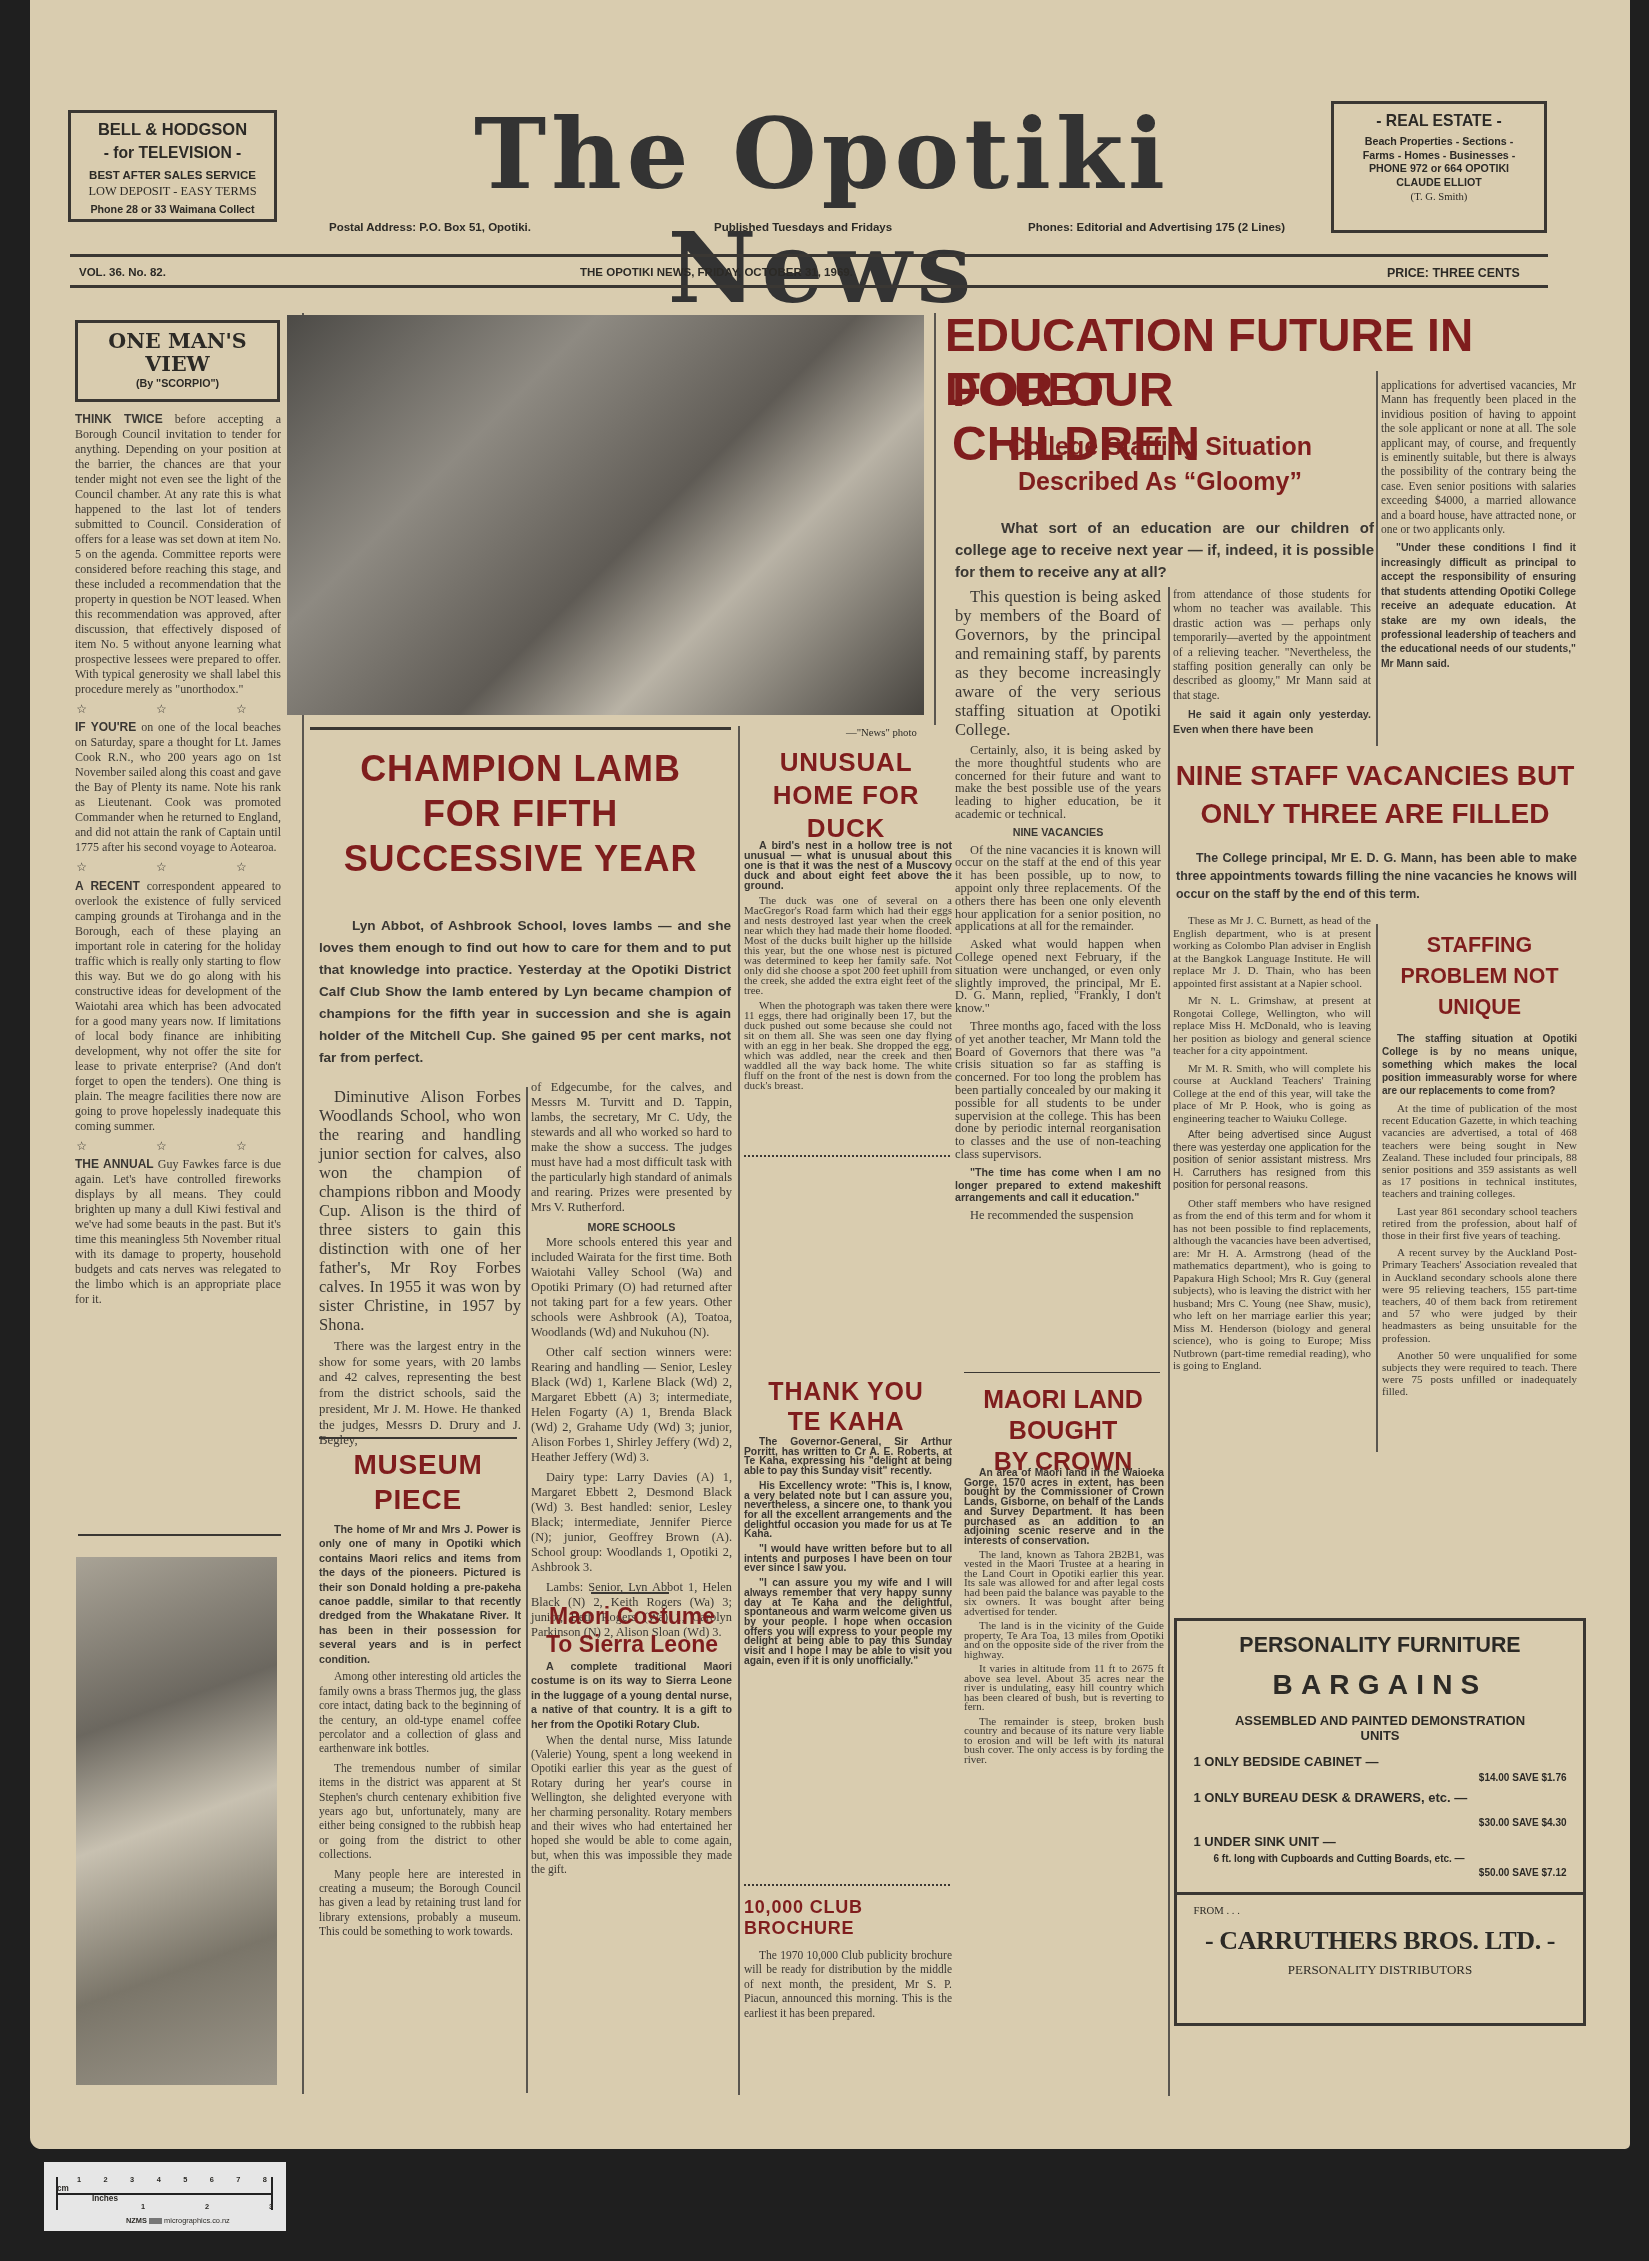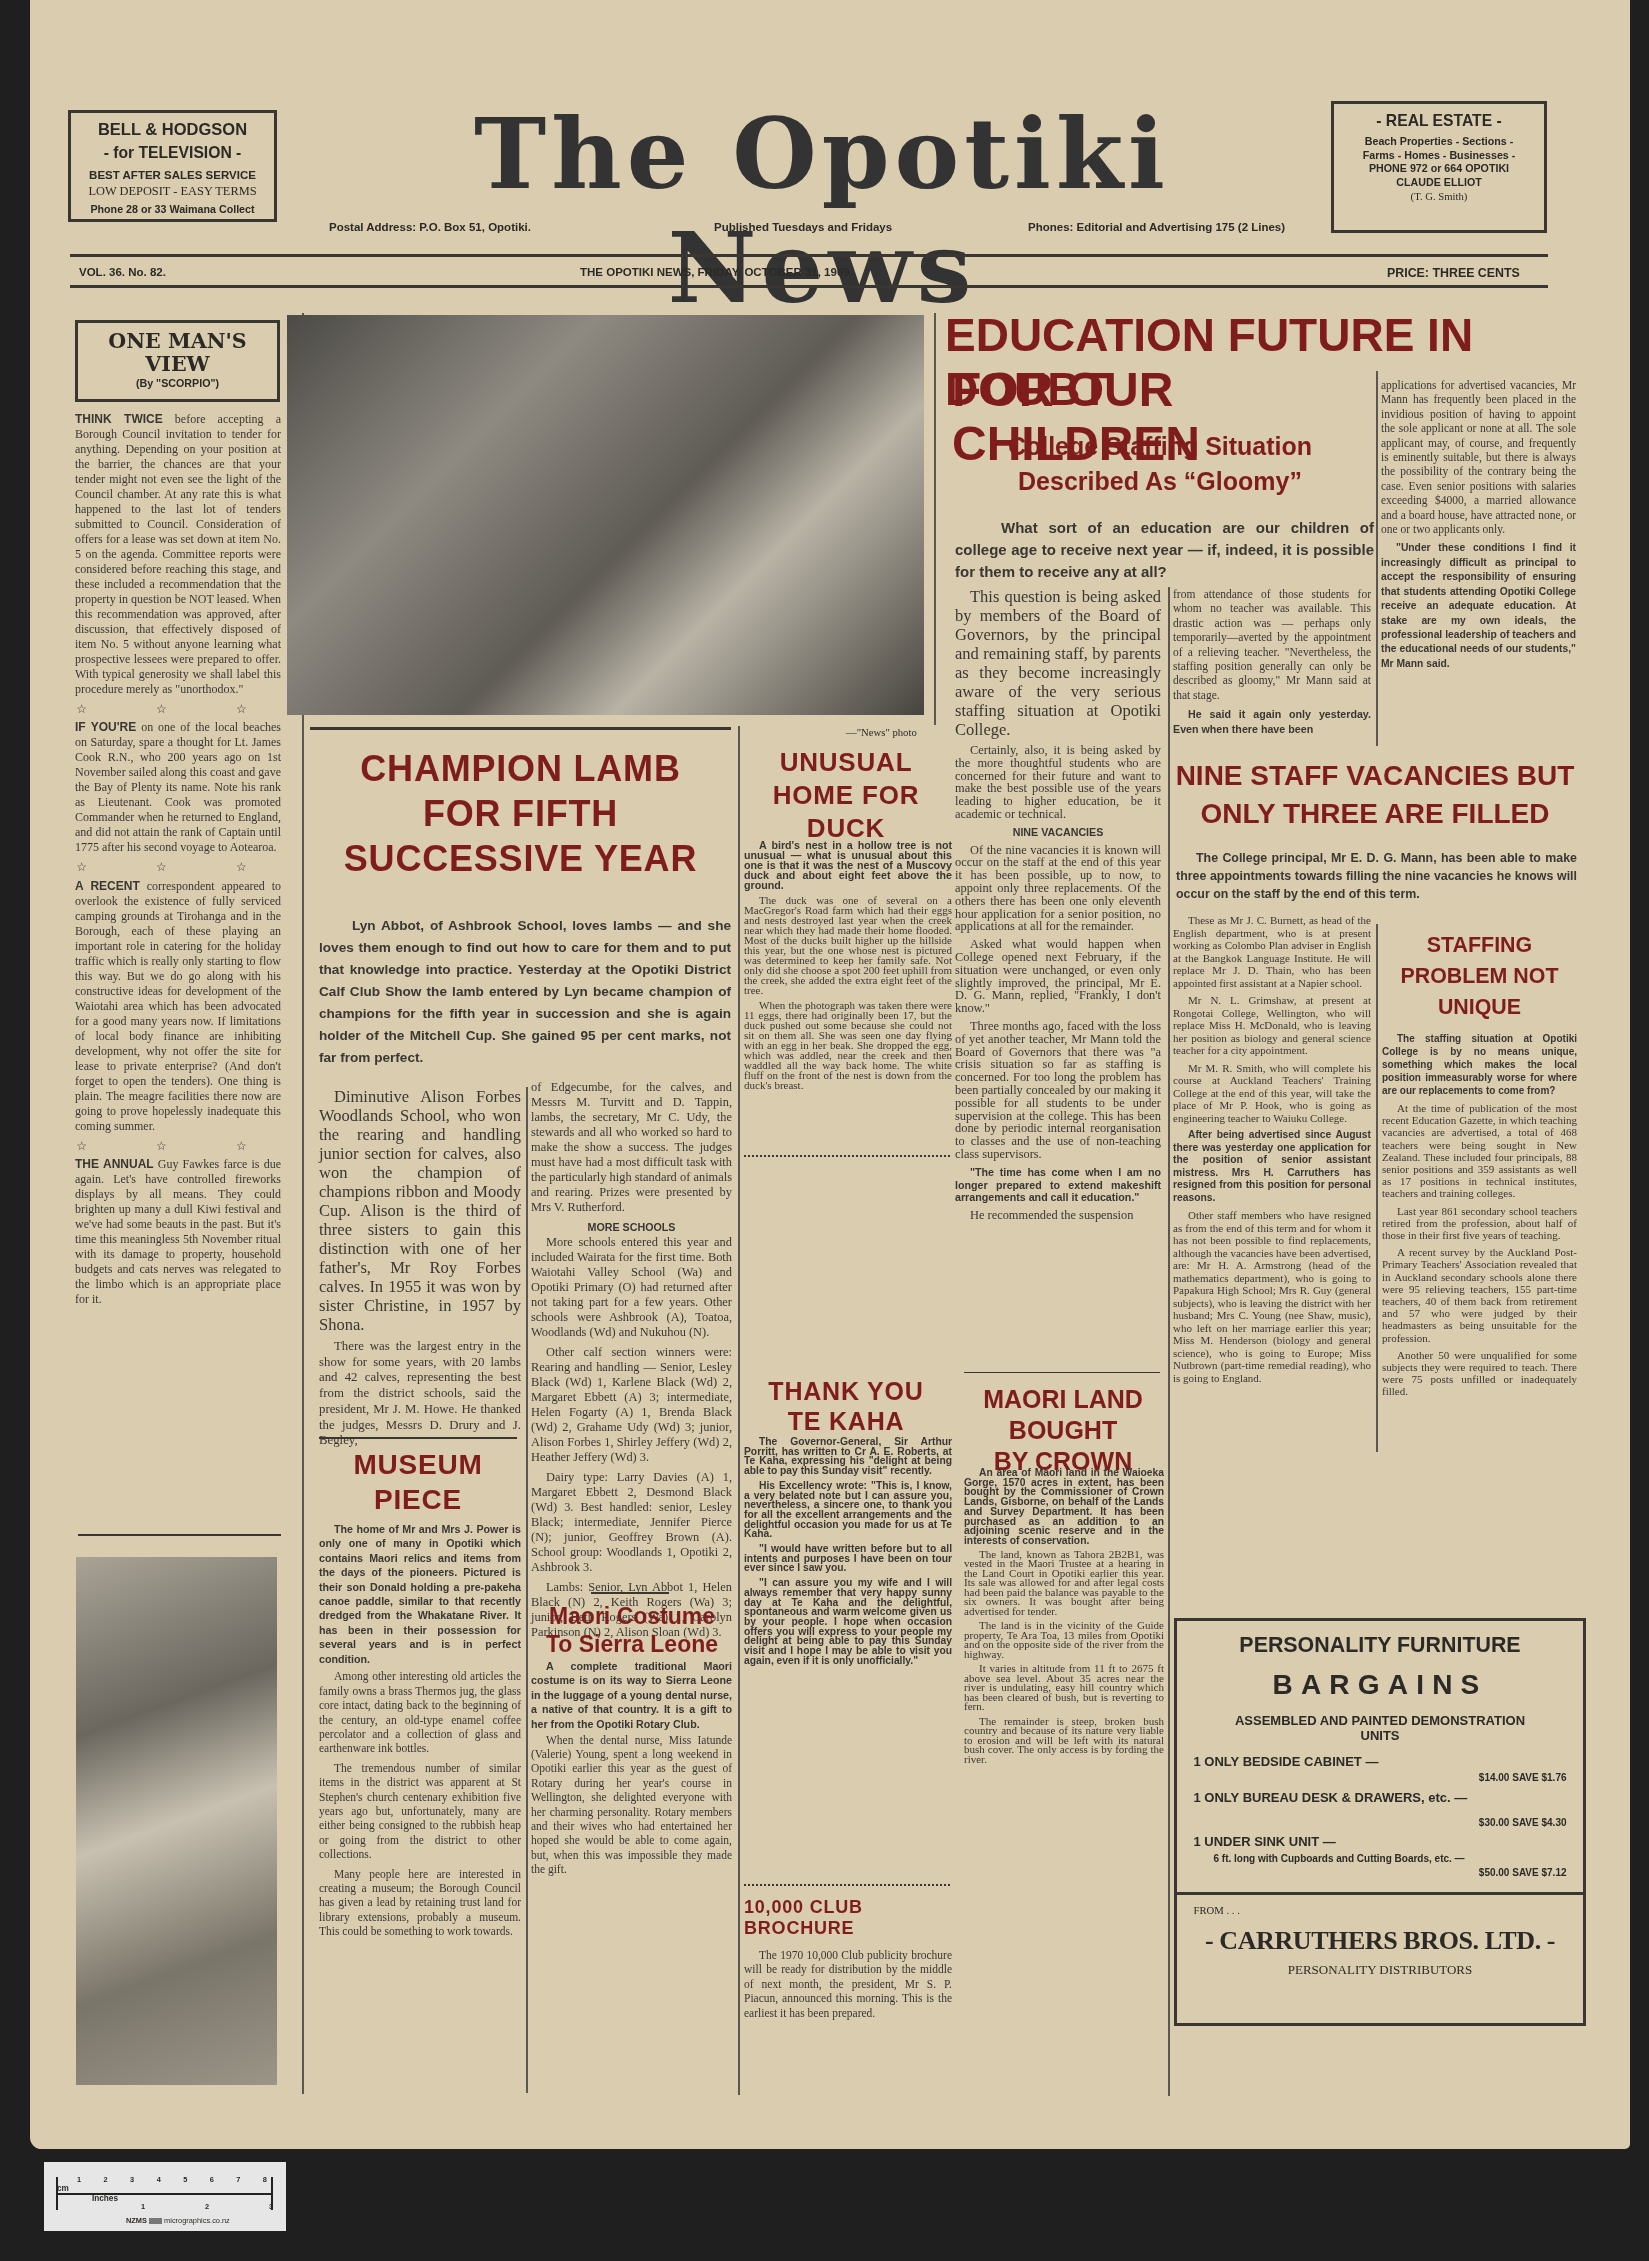--- a/index.html
+++ b/index.html
@@ -192,21 +192,21 @@
 
   <div class="abs head" style="left:1143px;top:757px;width:404px;font-size:28px;line-height:38px;letter-spacing:0;">
     <div>NINE STAFF VACANCIES BUT</div>
     <div>ONLY THREE ARE FILLED</div>
   </div>
   <div class="abs bold-txt" style="left:1146px;top:849px;width:401px;font-size:12.4px;line-height:18px;text-indent:20px;">The College principal, Mr E. D. G. Mann, has been able to make three appointments towards filling the nine vacancies he knows will occur on the staff by the end of this term.</div>
   <div class="abs body-txt" style="left:1143px;top:914px;width:198px;font-size:11px;line-height:12.5px;">
     <p>These as Mr J. C. Burnett, as head of the English department, who is at present working as Colombo Plan adviser in English at the Bangkok Language Institute. He will replace Mr J. D. Thain, who has been appointed first assistant at a Napier school.</p>
     <p>Mr N. L. Grimshaw, at present at Rongotai College, Wellington, who will replace Miss H. McDonald, who is leaving her position as biology and general science teacher for a city appointment.</p>
     <p>Mr M. R. Smith, who will complete his course at Auckland Teachers' Training College at the end of this year, will take the place of Mr P. Hook, who is going as engineering teacher to Waiuku College.</p>
-    <p class="sans" style="font-weight:bold;font-size:10.3px;">After being advertised since August there was yesterday one application for the position of senior assistant mistress. Mrs H. Carruthers has resigned from this position for personal reasons.</p>
+    <p class="sans" style="font-weight:normal;font-size:10.3px;">After being advertised since August there was yesterday one application for the position of senior assistant mistress. Mrs H. Carruthers has resigned from this position for personal reasons.</p>
     <p>Other staff members who have resigned as from the end of this term and for whom it has not been possible to find replacements, although the vacancies have been advertised, are: Mr H. A. Armstrong (head of the mathematics department), who is going to Papakura High School; Mrs R. Guy (general subjects), who is leaving the district with her husband; Mrs C. Young (nee Shaw, music), who left on her marriage earlier this year; Miss M. Henderson (biology and general science), who is going to Europe; Miss Nutbrown (part-time remedial reading), who is going to England.</p>
   </div>
 
   <div class="vrule" style="left:1346px;top:924px;height:528px;"></div>
   <div class="abs head" style="left:1352px;top:930px;width:195px;font-size:21.4px;line-height:31px;letter-spacing:0;">
     <div>STAFFING</div>
     <div>PROBLEM NOT</div>
     <div>UNIQUE</div>
   </div>
   <div class="abs" style="left:1352px;top:1032px;width:195px;">

